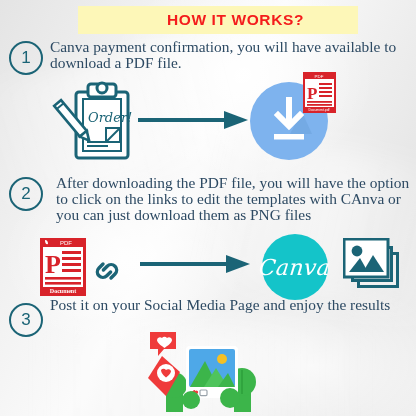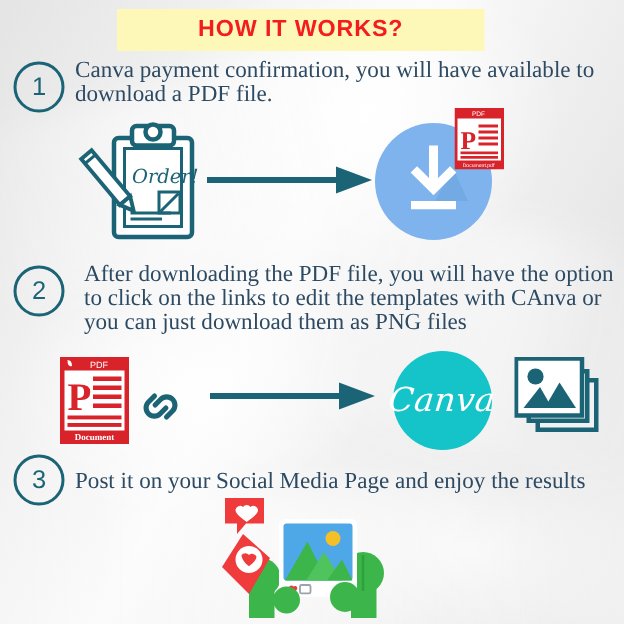--- a/index.html
+++ b/index.html
@@ -20,21 +20,21 @@
   .sheen1{left:-20px;top:60px;width:260px;height:120px;transform:rotate(-14deg);
     background:linear-gradient(90deg,rgba(255,255,255,0) 0%,rgba(255,255,255,.55) 50%,rgba(255,255,255,0) 100%);filter:blur(10px);}
   .sheen2{right:-40px;top:150px;width:250px;height:150px;transform:rotate(12deg);
     background:linear-gradient(90deg,rgba(255,255,255,0) 0%,rgba(255,255,255,.5) 50%,rgba(255,255,255,0) 100%);filter:blur(12px);}
   .sheen3{left:40px;bottom:-30px;width:330px;height:120px;
     background:linear-gradient(90deg,rgba(255,255,255,0) 0%,rgba(255,255,255,.6) 45%,rgba(255,255,255,0) 100%);filter:blur(14px);}
 
   
   .banner{
     position:absolute;left:78px;top:6px;width:245px;height:28px;
-    background:#fdf7b8;display:flex;align-items:center;justify-content:center;
+    background:#fdf7b8;display:flex;align-items:center;justify-content:center;padding-left:35px;
   }
   .banner-text{
     font-family:"Liberation Sans", sans-serif;
     font-weight:bold;font-size:15.5px;color:#f41c1c;letter-spacing:.6px;
     white-space:nowrap;
   }
 
   
   .step{position:absolute;left:0;width:416px;}
   .num{
@@ -45,21 +45,21 @@
   }
   .stext{
     position:absolute;color:#2d4a63;font-size:15.4px;line-height:1.03;
     font-family:"Liberation Serif", serif;
   }
   .s1 .num{left:9px;top:41px;}
   .s1 .stext{left:50px;top:39px;width:360px;}
   .s2 .num{left:9px;top:177px;}
   .s2 .stext{left:56px;top:175px;width:362px;}
   .s3 .num{left:9px;top:303px;}
-  .s3 .stext{left:50px;top:313px;width:360px;}
+  .s3 .stext{left:50px;top:297px;width:360px;}
 
   
   .arrow{position:absolute;}
 
   
   .clip{position:absolute;left:50px;top:80px;width:96px;height:82px;}
 
   
   .dl{position:absolute;left:250px;top:82px;width:78px;height:78px;}
   .dlcirc{position:absolute;left:0;top:0;width:78px;height:78px;border-radius:50%;background:#7eb3ee;}

